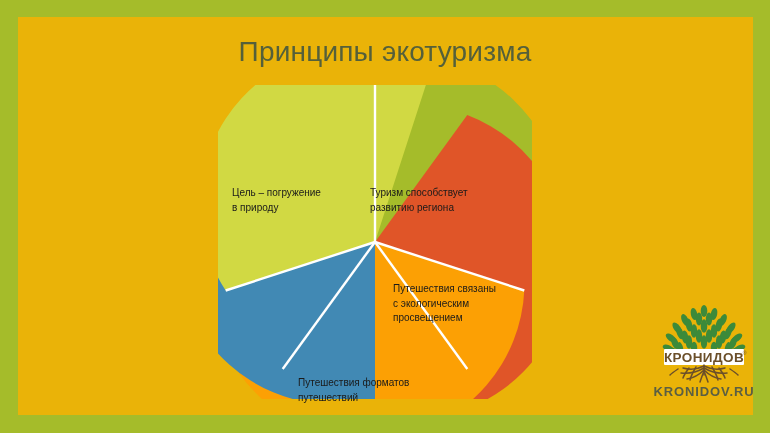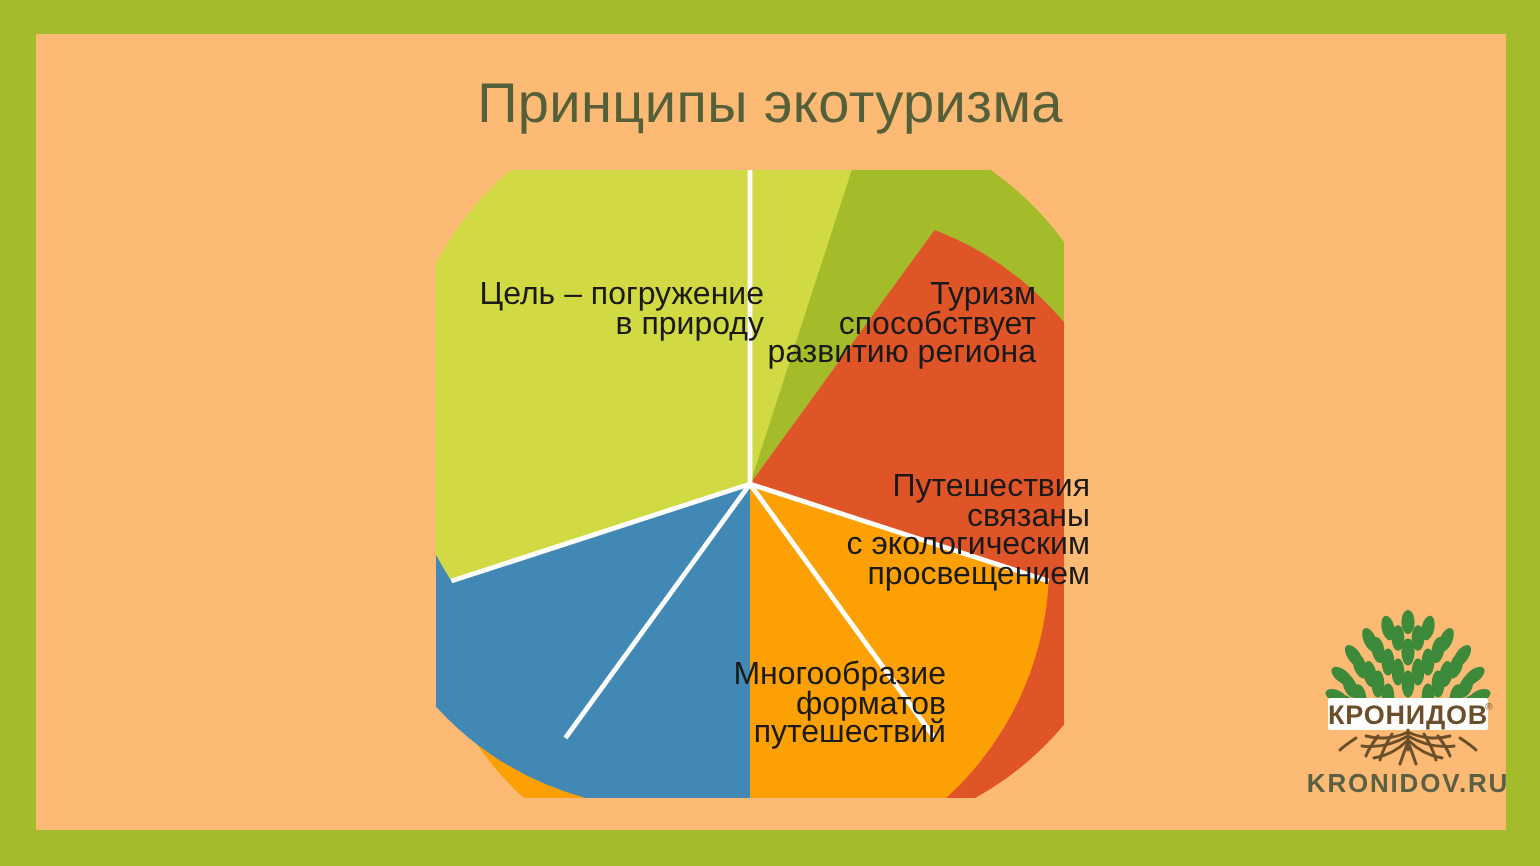--- a/index.html
+++ b/index.html
@@ -12,21 +12,21 @@
     height: 433px;
     font-family: "Liberation Sans", sans-serif;
     overflow: hidden;
   }
 
   
   .slide {
     position: relative;
     width: 770px;
     height: 433px;
-    background: #fdba74;
+    background: #eab308;
     box-sizing: border-box;
     overflow: hidden;
   }
   .border-left {
     position: absolute;
     left: 0; top: 0;
     width: 18px; height: 433px;
     background: #a5bc2a;
   }
   .border-top {
@@ -70,26 +70,27 @@
     height: 314px;
   }
   .pie-svg {
     position: absolute;
     left: 0; top: 0;
     width: 314px;
     height: 314px;
   }
   .slice-label {
     position: absolute;
-    text-align: right;
-    font-size: 16px;
+    text-align: left;
+    font-size: 10px;
     line-height: 14.5px;
     color: #1a1a1a;
     white-space: pre-line;
     pointer-events: none;
+    margin-top: 45px;
   }
   .lbl-region   { left: 152px; top: 56px;  width: 148px; }
   .lbl-eco      { left: 175px; top: 152px; width: 152px; }
   .lbl-formats  { left: 80px;  top: 246px; width: 175px; }
   .lbl-protect  { left: 33px;  top: 152px; width: 115px; }
   .lbl-goal     { left: 14px;  top: 56px;  width: 150px; }
 
   
   .logo {
     position: absolute;
@@ -143,21 +144,21 @@
         <line x1="157" y1="157" x2="64.7" y2="284.0"></line>
         <line x1="157" y1="157" x2="7.7" y2="205.5"></line>
       </g>
     </svg>
 
     <div class="slice-label lbl-region">Туризм способствует
 развитию региона</div>
     <div class="slice-label lbl-eco">Путешествия связаны
 с экологическим
 просвещением</div>
-    <div class="slice-label lbl-formats">Многообразие форматов
+    <div class="slice-label lbl-formats">Путешествия форматов
 путешествий</div>
     <div class="slice-label lbl-goal">Цель – погружение
 в природу</div>
   </div>
 
   <div class="logo">
     <svg class="logo-tree" viewBox="0 0 96 78">
       <g fill="#3c8a3a">
         <ellipse cx="48" cy="6" rx="3.3" ry="6"></ellipse>
         <ellipse cx="38" cy="9" rx="3.2" ry="6.2" transform="rotate(-12 38 9)"></ellipse>

